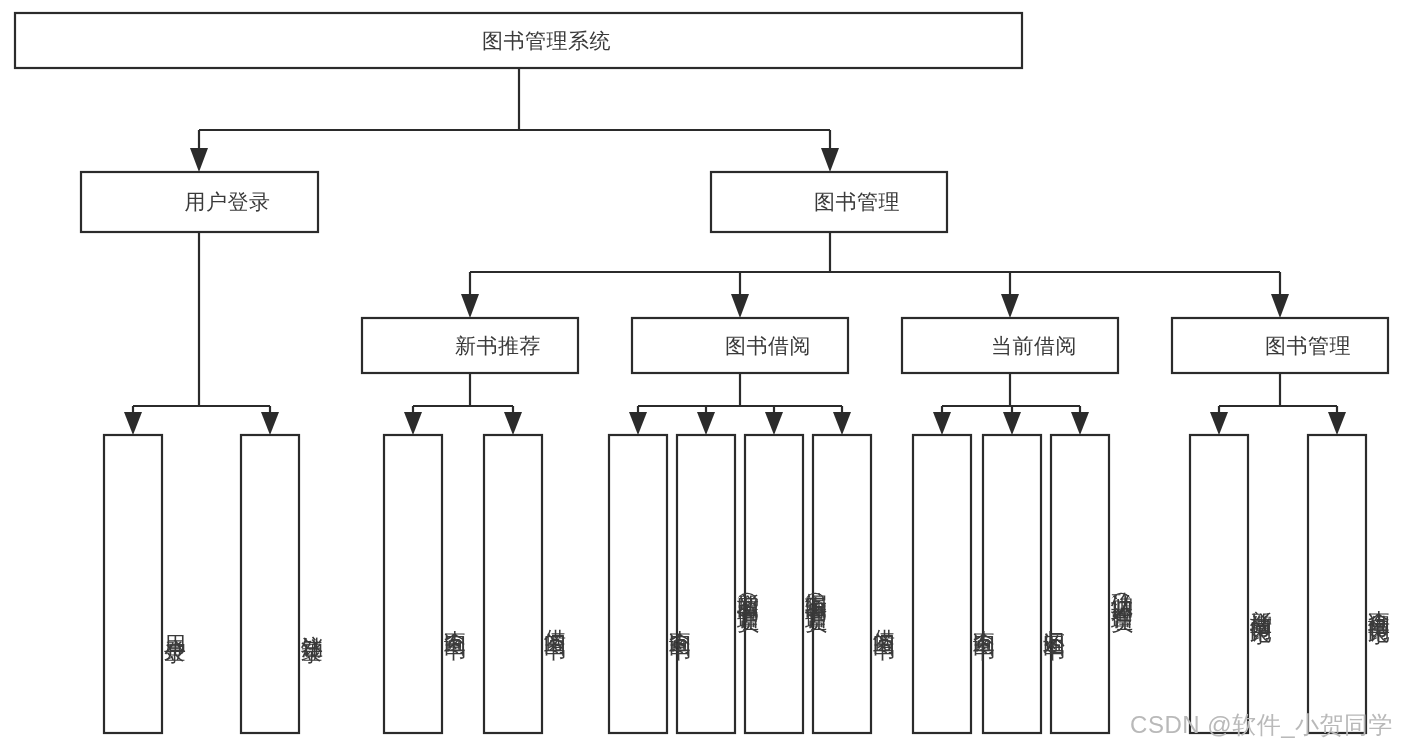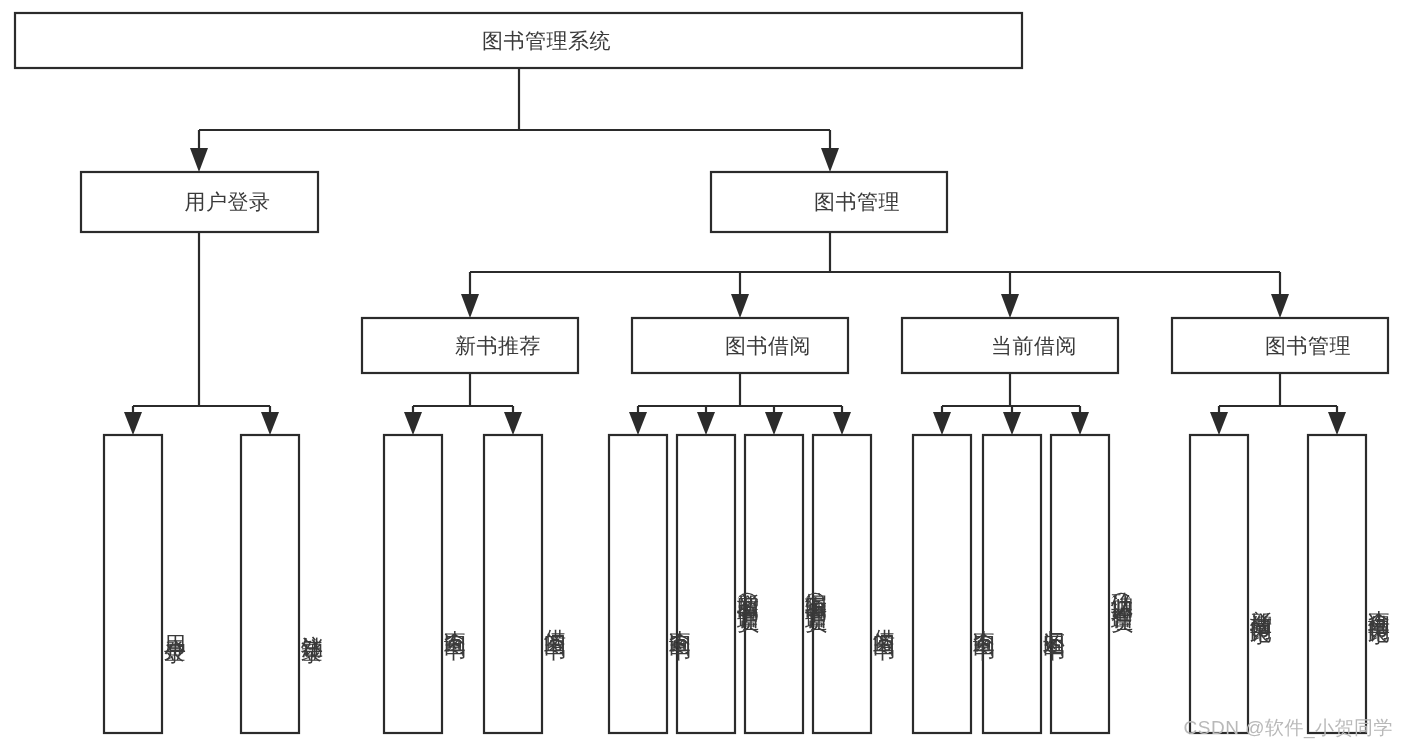--- a/index.html
+++ b/index.html
@@ -63,21 +63,21 @@
     letter-spacing: 3px;
     align-items: flex-start;
     justify-content: center;
     padding-top: 4px;
     box-sizing: border-box;
   }
   .watermark {
     position: absolute;
     right: 12px;
     bottom: 6px;
-    font-size: 19px;
+    font-size: 24px;
     color: #b9b9b9;
     font-family: "Liberation Sans", "DejaVu Sans", sans-serif;
     white-space: nowrap;
     letter-spacing: 0.5px;
   }
 </style>
 </head>
 <body>
 
 <div id="diagram-root">

